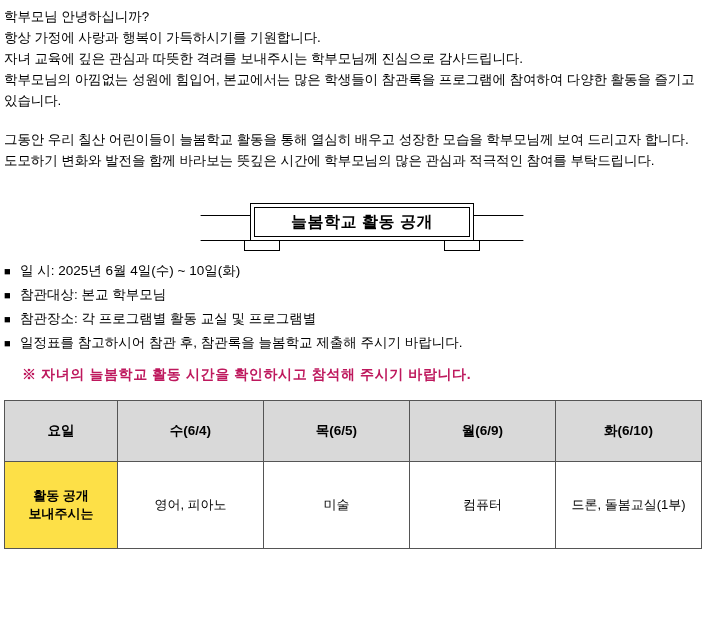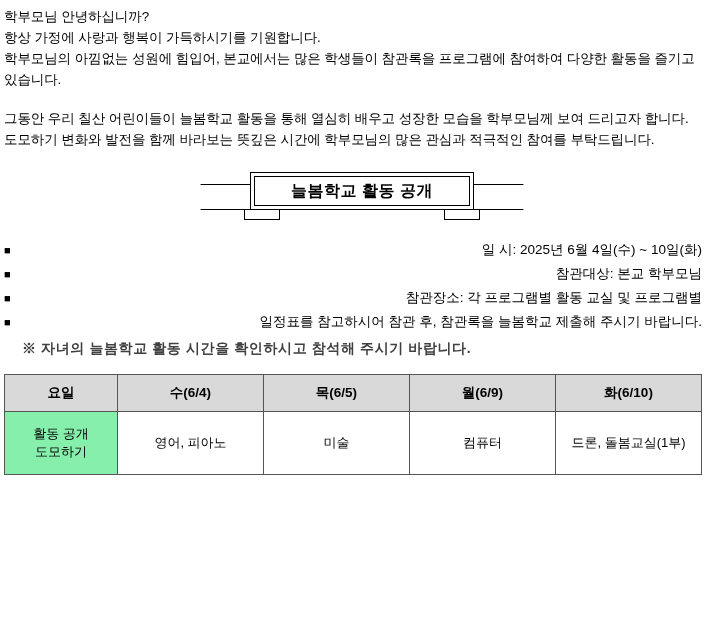--- a/index.html
+++ b/index.html
@@ -37,21 +37,21 @@
 
   
   .banner-wrap {
     position: relative;
     height: 60px;
     margin-top: 20px;
   }
   .banner {
     position: absolute;
     left: 196px;
-    top: 2px;
+    top: 12px;
     width: 324px;
     height: 48px;
   }
   .ribbon-tail {
     position: absolute;
     top: 12px;
     width: 62px;
     height: 26px;
     background: #ffffff;
     border: 1px solid #000000;
@@ -106,71 +106,71 @@
     align-items: baseline;
   }
   .bullets .mark {
     width: 16px;
     flex: 0 0 16px;
     font-size: 11px;
     line-height: 23px;
   }
   .bullets .txt {
     flex: 1 1 auto;
-    text-align: right;
   }
   .notice {
-    margin-top: 3px;
+    margin-top: 8px;
     margin-left: 18px;
     font-size: 14px;
     font-weight: bold;
-    color: #404040;
+    color: #be185d;
     letter-spacing: 0.6px;
   }
 
   
   table.sched {
     margin-top: 14px;
     border-collapse: collapse;
     width: 698px;
     table-layout: fixed;
     font-size: 13px;
   }
   table.sched th, table.sched td {
     border: 1px solid #555555;
     text-align: center;
     vertical-align: middle;
-    padding: 0 2px;
+    padding: 12px 2px;
   }
   table.sched thead th {
     background: #d9d9d9;
     font-weight: bold;
     height: 36px;
     font-size: 13.5px;
   }
   .col-label {
-    background: #86efac;
-    font-weight: normal;
+    background: #fde047;
+    font-weight: bold;
     width: 108px;
   }
   .row-program td { height: 62px; }
   .row-time td { height: 58px; }
   .time-cell {
     line-height: 20px;
   }
   .lbl-2line { line-height: 18px; }
 </style>
 </head>
 <body>
 
 <div class="page">
 
   <div class="intro">
     <p>학부모님 안녕하십니까?</p>
     <p>항상 가정에 사랑과 행복이 가득하시기를 기원합니다.</p>
+    <p>자녀 교육에 깊은 관심과 따뜻한 격려를 보내주시는 학부모님께 진심으로 감사드립니다.</p>
     <p>학부모님의 아낌없는 성원에 힘입어, 본교에서는 많은 학생들이 참관록을 프로그램에 참여하여 다양한 활동을 즐기고 있습니다.</p>
     <p class="gap">그동안 우리 칠산 어린이들이 늘봄학교 활동을 통해 열심히 배우고 성장한 모습을 학부모님께 보여 드리고자 합니다. 도모하기 변화와 발전을 함께 바라보는 뜻깊은 시간에 학부모님의 많은 관심과 적극적인 참여를 부탁드립니다.</p>
   </div>
 
   <div class="banner-wrap">
     <div class="banner">
       <div class="ribbon-tail left"></div>
       <div class="ribbon-tail right"></div>
       <div class="ribbon-fold left"></div>
       <div class="ribbon-fold right"></div>
@@ -208,21 +208,21 @@
         <th>수(6/4)</th>
         <th>목(6/5)</th>
         <th>월(6/9)</th>
         <th>화(6/10)</th>
       </tr>
     </thead>
     <tbody>
       <tr class="row-program">
         <td class="col-label lbl-2line">
           <div>활동 공개</div>
-          <div>도모하기</div>
+          <div>보내주시는</div>
         </td>
         <td>영어, 피아노</td>
         <td>미술</td>
         <td>컴퓨터</td>
         <td>드론, 돌봄교실(1부)</td>
       </tr>
     </tbody>
   </table>
 
 </div>

